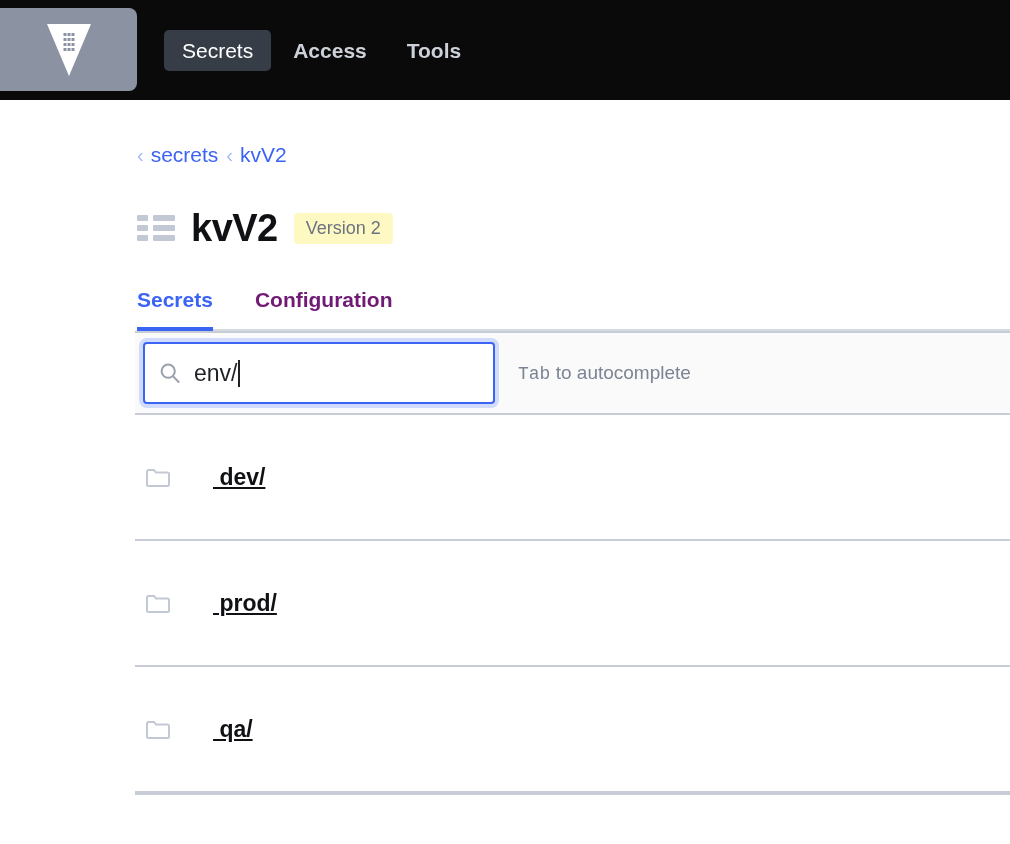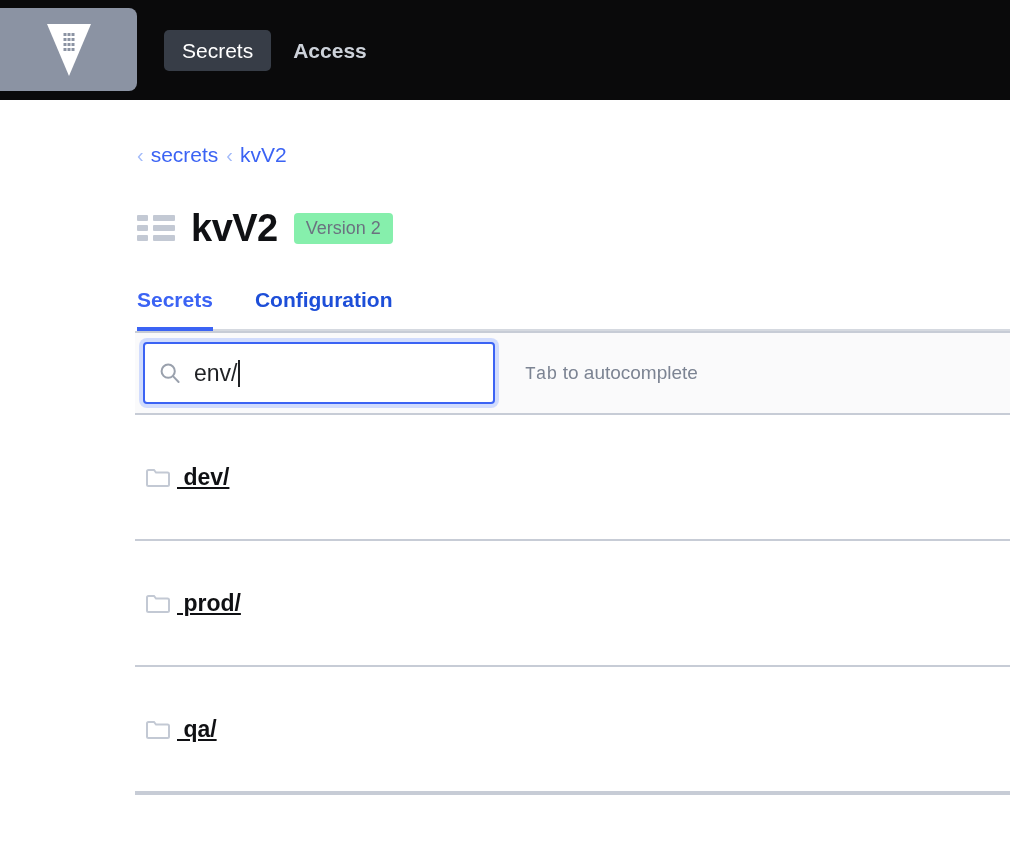--- a/index.html
+++ b/index.html
@@ -152,40 +152,40 @@
 
   .page-title {
     font-size: 38px;
     font-weight: bold;
     letter-spacing: -0.5px;
     color: #101114;
     line-height: 1;
   }
 
   .version-badge {
-    background: #86efac;
+    background: #fef9c3;
     color: #6b7280;
     font-size: 18px;
     padding: 6px 12px 7px;
     border-radius: 4px;
     line-height: 1;
   }
 
   
   .tabs {
     display: flex;
     align-items: flex-end;
     gap: 0;
     margin-top: 42px;
     position: relative;
   }
   .tab {
     font-size: 21px;
     font-weight: bold;
-    color: #1d4ed8;
+    color: #701a75;
     padding: 0 0 17px 0;
     margin-right: 42px;
     cursor: pointer;
     border-bottom: 4px solid transparent;
     line-height: 1;
   }
   .tab.active {
     color: #3b63f4;
     border-bottom-color: #3b63f4;
   }
@@ -246,21 +246,21 @@
     width: 2px;
     height: 27px;
     background: #1f2124;
     vertical-align: -6px;
     margin-left: 1px;
   }
 
   .autocomplete-hint {
     font-size: 19px;
     color: #7c8493;
-    margin-left: 30px;
+    margin-left: 23px;
     white-space: nowrap;
   }
   .autocomplete-hint .kbd {
     font-family: "Liberation Mono", monospace;
     font-size: 18px;
   }
 
   
   .secret-list {
     margin-left: 0;
@@ -285,20 +285,21 @@
   }
 
   .secret-link {
     font-size: 23px;
     font-weight: bold;
     color: #101114;
     text-decoration: underline;
     text-underline-offset: 2px;
     cursor: pointer;
     white-space: pre;
+    margin-left: 36px;
   }
 
   .bottom-rule {
     width: 1012px;
     margin-left: -2px;
     height: 2px;
     background: #c7ccd6;
   }
 </style>
 </head>
@@ -322,20 +323,21 @@
         <i></i>
           <i></i>
           <i></i>
       </div>
     </div>
   </div>
 
   <nav class="nav-items">
     <div class="nav-item active">Secrets</div>
     <div class="nav-item">Access</div>
+    <div class="nav-item">Tools</div>
   </nav>
 
 </div>
 
 <div class="page">
 
   <div class="breadcrumb">
     <div class="crumb">
       <span class="chev">‹</span>
       <span class="txt">secrets</span>

